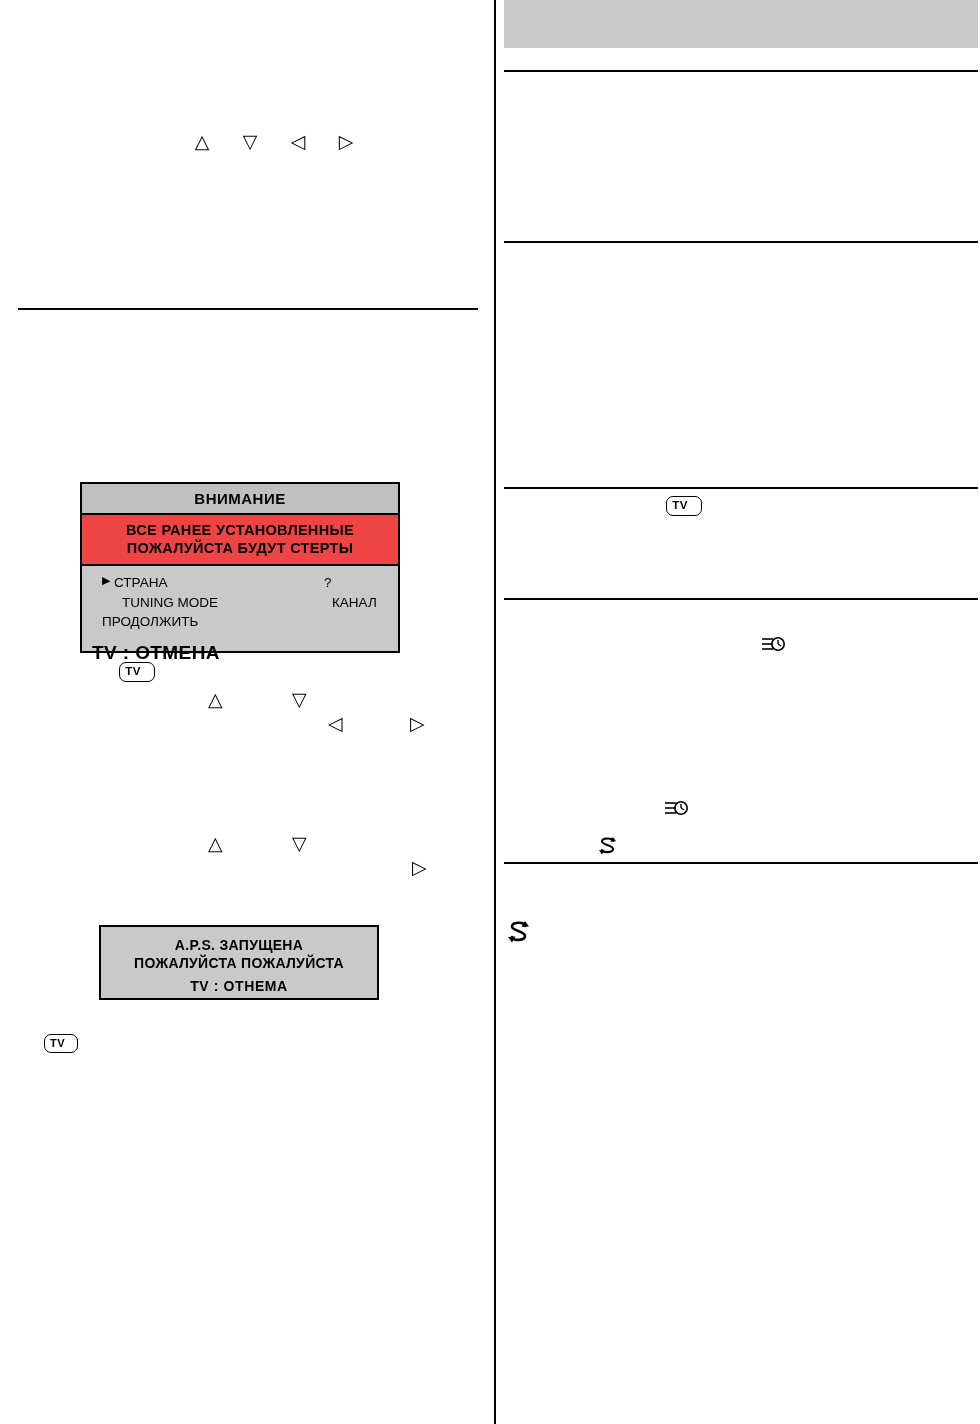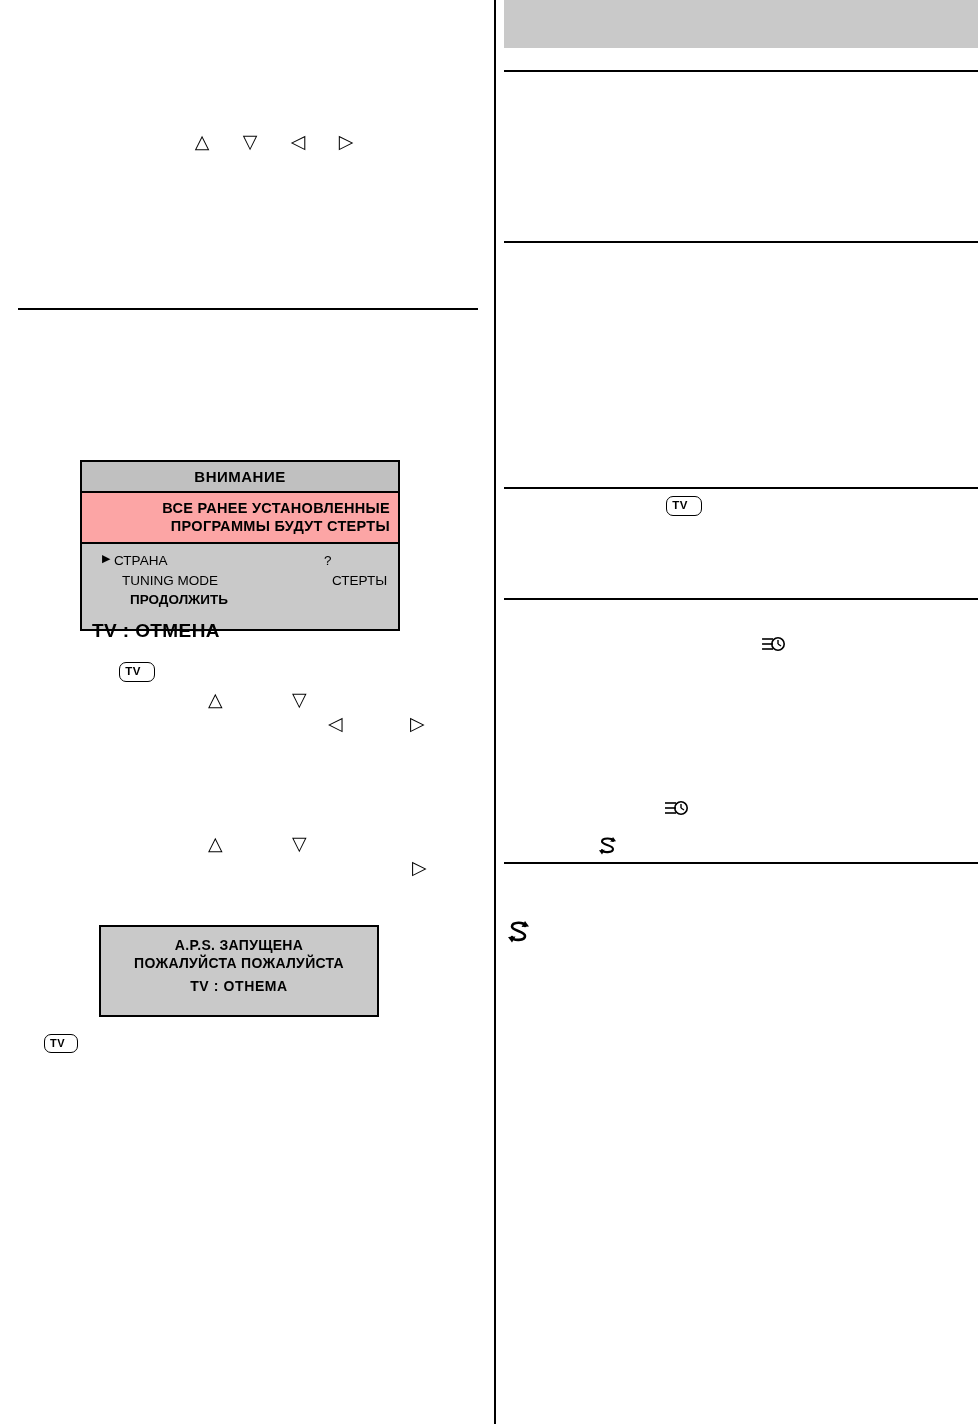--- a/index.html
+++ b/index.html
@@ -68,28 +68,28 @@
   .osd-title {
     text-align: center;
     font-weight: bold;
     font-size: 15px;
     letter-spacing: 0.5px;
     padding: 6px 0 6px 0;
     border-bottom: 2px solid #000000;
     background: #c0c0c0;
   }
   .osd-warn {
-    text-align: right;
+    text-align: center;
     font-weight: bold;
     font-size: 14.5px;
     line-height: 1.25;
     padding: 6px 8px 7px 8px;
     border-bottom: 2px solid #000000;
     letter-spacing: 0.3px;
-    background: #fca5a5;
+    background: #ef4444;
   }
   .osd-body {
     padding: 7px 10px 4px 10px;
     font-size: 13.5px;
   }
   .osd-line {
     position: relative;
     display: flex;
     line-height: 1.45;
   }
@@ -166,37 +166,37 @@
 
     <div class="glyph-row" style="left:178px; top:132px; width:260px;">
       <span class="glyph" style="width:48px; text-align:center;">△</span>
       <span class="glyph" style="width:48px; text-align:center;">▽</span>
       <span class="glyph" style="width:48px; text-align:center;">◁</span>
       <span class="glyph" style="width:48px; text-align:center;">▷</span>
     </div>
 
     <div class="hr" style="left:18px; top:308px; width:460px; height:2px;"></div>
 
-    <div class="osd" style="left:80px; top:460px; width:320px; height:171px;">
+    <div class="osd" style="left:80px; top:482px; width:320px; height:171px;">
       <div class="osd-title">ВНИМАНИЕ</div>
       <div class="osd-warn">
         <div>ВСЕ  РАНЕЕ  УСТАНОВЛЕННЫЕ</div>
-        <div>ПРОГРАММЫ  БУДУТ  СТЕРТЫ</div>
+        <div>ПОЖАЛУЙСТА  БУДУТ  СТЕРТЫ</div>
       </div>
       <div class="osd-body">
         <div class="osd-line" style="margin-left:22px;">
           <span class="osd-cursor">▶</span>
           <span class="lbl">СТРАНА</span>
           <span class="val">?</span>
         </div>
         <div class="osd-line" style="margin-left:30px;">
           <span class="lbl">TUNING MODE</span>
-          <span class="val">СТЕРТЫ</span>
+          <span class="val">КАНАЛ</span>
         </div>
-        <div class="osd-line" style="margin-left:38px;font-weight:bold;">
+        <div class="osd-line" style="margin-left:10px;">
           <span class="lbl">ПРОДОЛЖИТЬ</span>
         </div>
       </div>
       <div class="osd-foot">TV :  ОТМЕНА</div>
     </div>
 
     <div class="key-tv" style="left:119px; top:662px; width:36px; height:20px;">TV</div>
 
     <div class="glyph-row" style="left:208px; top:690px;">
       <span class="glyph" style="width:84px; text-align:left;">△</span>
@@ -207,21 +207,21 @@
       <span class="glyph" style="width:60px; text-align:left;">▷</span>
     </div>
     <div class="glyph-row" style="left:208px; top:834px;">
       <span class="glyph" style="width:84px; text-align:left;">△</span>
       <span class="glyph" style="width:60px; text-align:left;">▽</span>
     </div>
     <div class="glyph-row" style="left:412px; top:858px;">
       <span class="glyph">▷</span>
     </div>
 
-    <div class="osd" style="left:99px; top:925px; width:280px; height:92px;">
+    <div class="osd" style="left:99px; top:925px; width:280px; height:75px;">
       <div class="osd-center-body">
         <div>A.P.S.  ЗАПУЩЕНА</div>
         <div>ПОЖАЛУЙСТА  ПОЖАЛУЙСТА</div>
       </div>
       <div class="osd-center-foot">TV  :  ОТНЕМА</div>
     </div>
 
     <div class="key-tv" style="left:44px; top:1034px; width:34px; height:19px; font-size:11px;">TV</div>
 
   </div>

